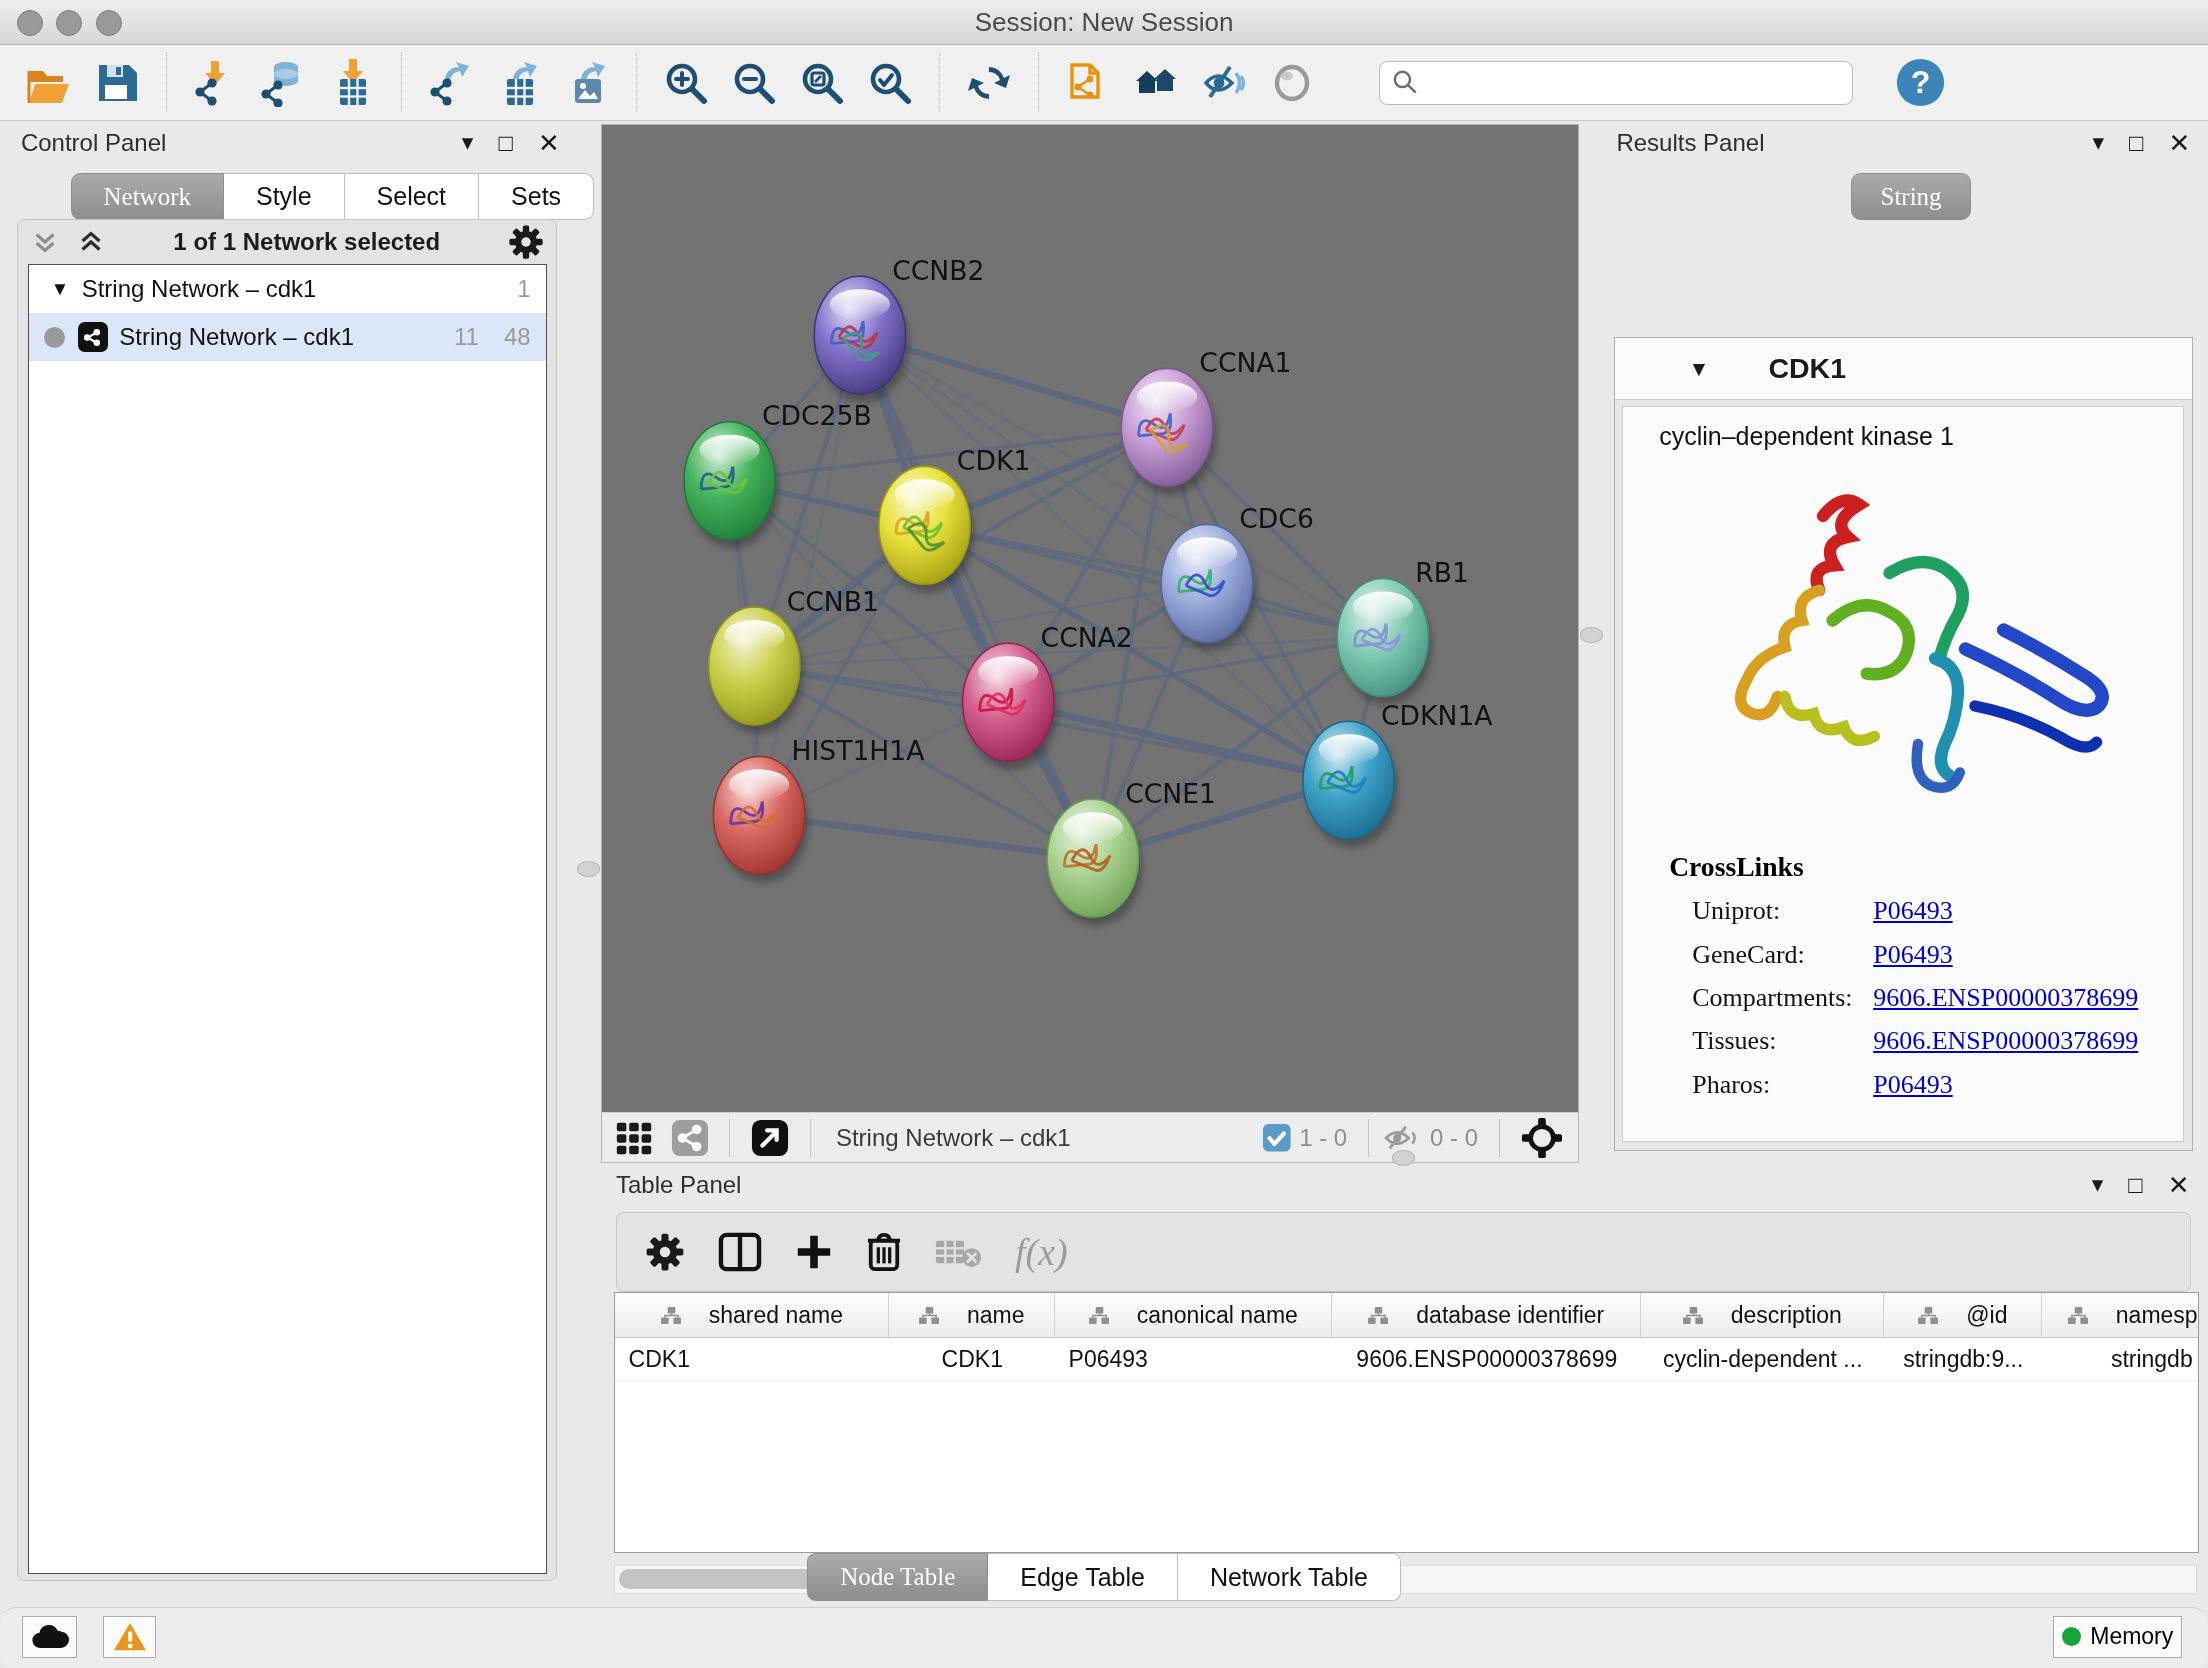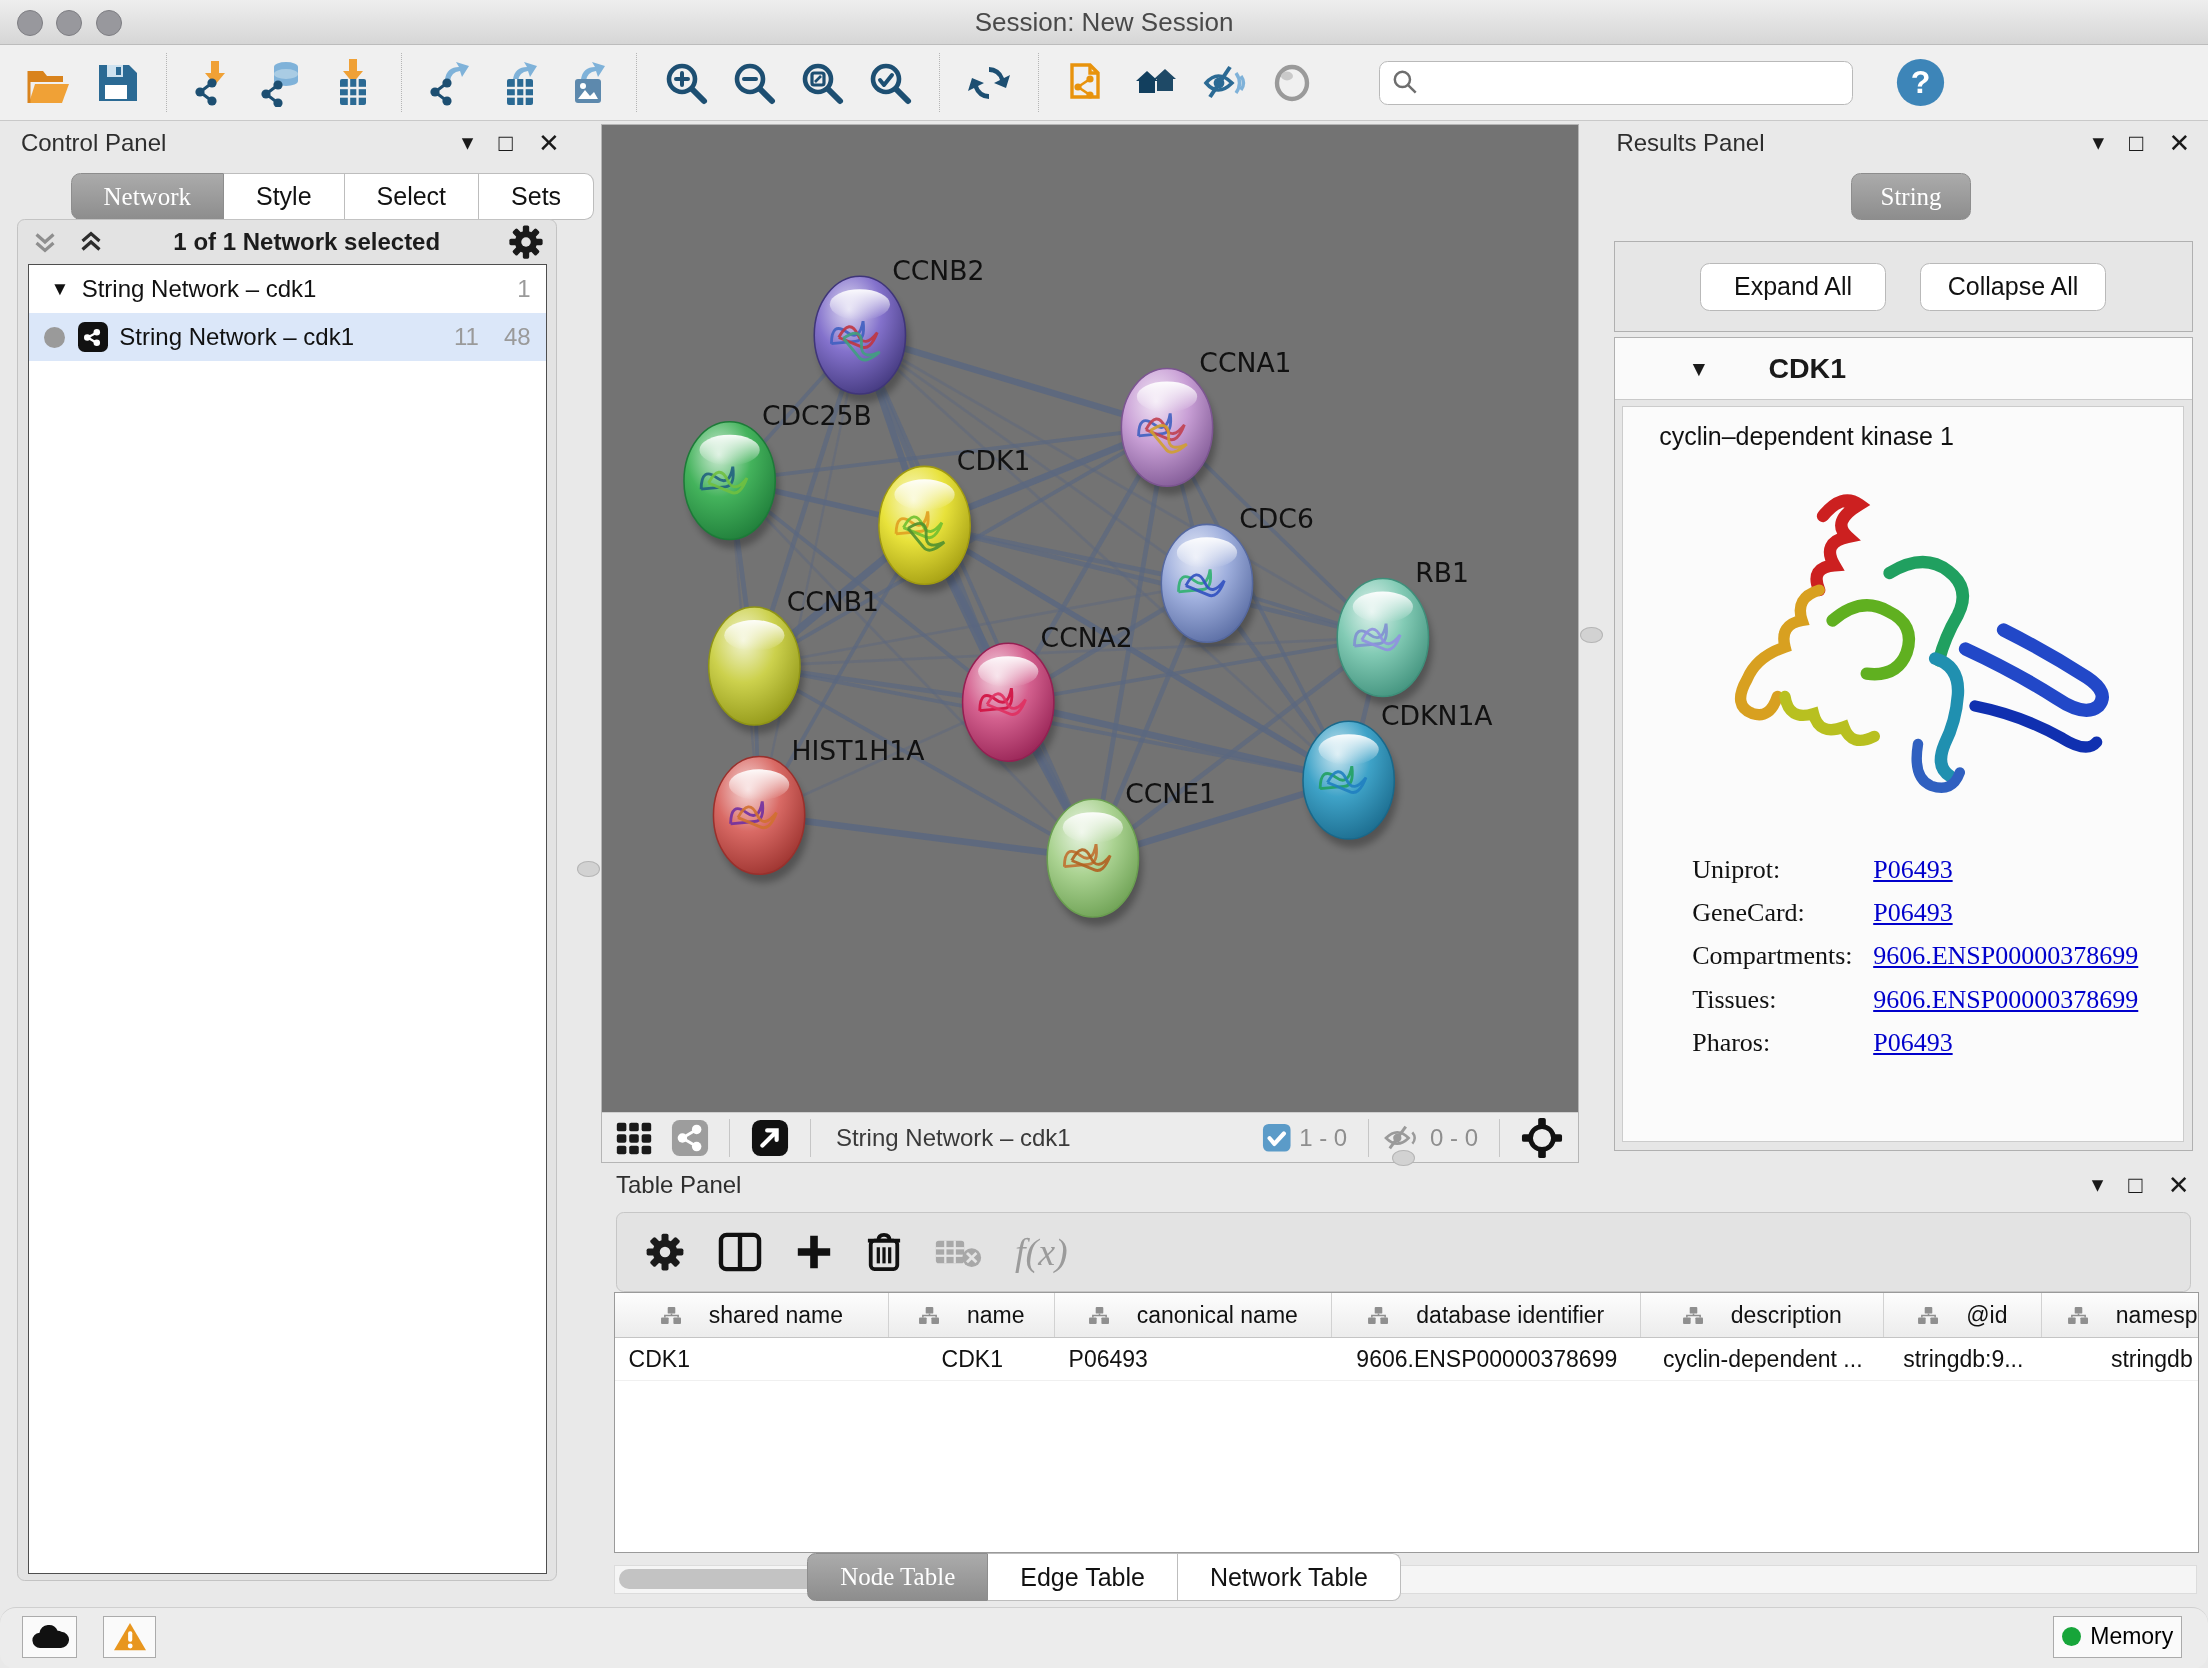--- a/index.html
+++ b/index.html
@@ -720,24 +720,20 @@
     <span class="panel-title">Results Panel</span>
     <span class="panel-icons">
       <span class="pi">▾</span>
       <span class="pi floaty">□</span>
       <span class="pi close">✕</span>
     </span>
   </div>
   <div class="rp-tab">
     <span class="tab sel" style="border-radius:9.5px;border-left:1px solid #8d8d8d;padding:0 28.5px;display:inline-block;">String</span>
   </div>
-  <div class="rp-box1">
-    <button class="rp-btn">Expand All</button>
-    <button class="rp-btn">Collapse All</button>
-  </div>
   <div class="rp-box2">
     <div class="gene-head">
       <span class="tri">▼</span>
       <span class="gname">CDK1</span>
     </div>
     <div class="gene-body">
       <div class="gene-desc">cyclin–dependent kinase 1</div>
       <svg width="438" height="380" viewBox="0 0 460 400" style="margin:7.6px 0 0 57px;">
         <g fill="none" stroke-linecap="round">
           <path d="M150 60 q20 -25 38 -12 q-30 18 -12 34 q-28 6 -14 30 q-26 2 -16 26" stroke="#cc2020" stroke-width="13"></path>
@@ -745,20 +741,21 @@
           <path d="M110 250 q4 26 30 18 q6 24 32 14 q8 22 32 10" stroke="#b8c020" stroke-width="12"></path>
           <path d="M160 170 q30 -26 58 -10 q30 14 20 44 q-10 26 -42 22" stroke="#60b020" stroke-width="13"></path>
           <path d="M220 120 q36 -22 62 -2 q24 18 10 46 q-14 24 -20 48" stroke="#20a060" stroke-width="13"></path>
           <path d="M268 210 q26 8 24 38 q-2 28 -14 52 q-10 24 6 34" stroke="#2090b0" stroke-width="13"></path>
           <path d="M300 200 q52 24 96 52 q30 20 44 8 q12 -14 -12 -30 q-44 -28 -88 -50" stroke="#2248c8" stroke-width="14"></path>
           <path d="M310 260 q50 10 92 34 q26 16 36 4" stroke="#1030b0" stroke-width="12"></path>
           <path d="M250 300 q-6 36 14 44 q22 8 30 -14" stroke="#3060c0" stroke-width="11"></path>
         </g>
       </svg>
       <div class="xl-block">
+        <div class="xl-title">CrossLinks</div>
         <div id="crosslinks-rows">
             <div class="xl-row">
               <span class="xl-label">Uniprot:</span>
               <a class="xl-link" href="#">P06493</a>
             </div>
             <div class="xl-row">
               <span class="xl-label">GeneCard:</span>
               <a class="xl-link" href="#">P06493</a>
             </div>
             <div class="xl-row">

